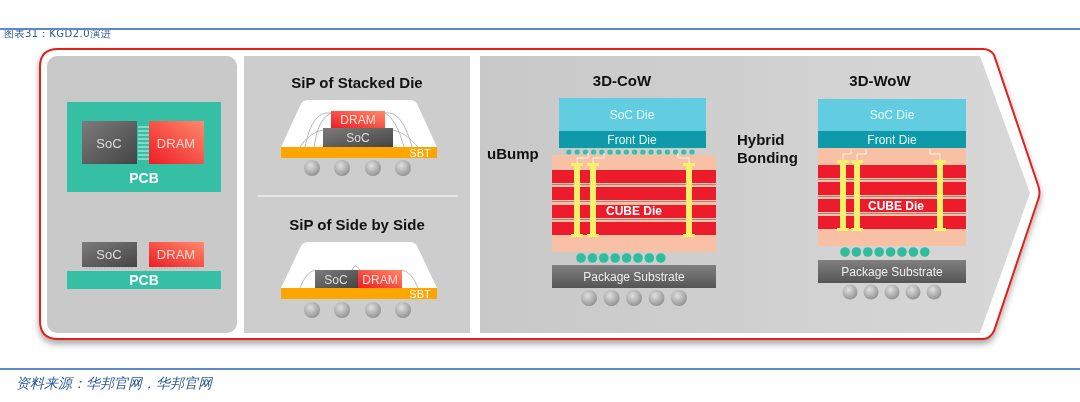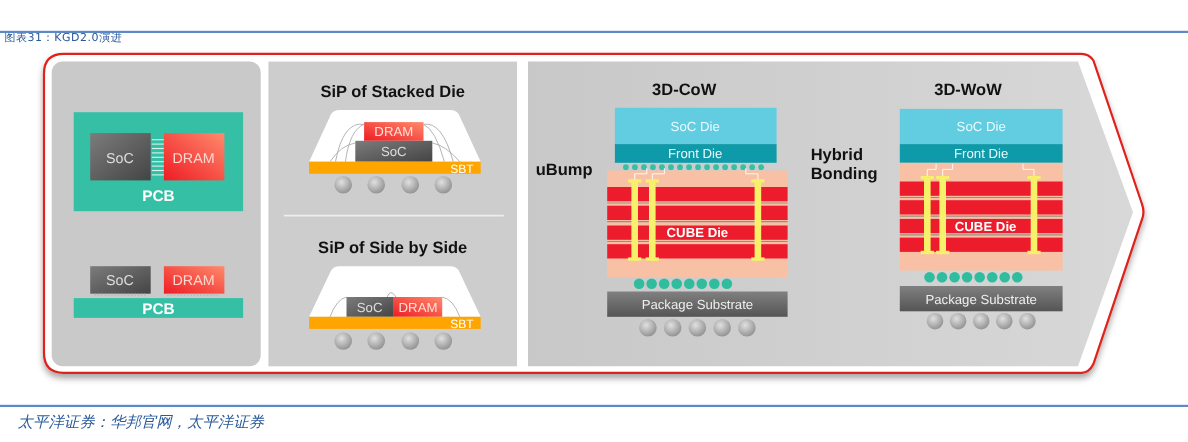--- a/index.html
+++ b/index.html
@@ -241,13 +241,13 @@
         <circle cx="850" cy="292" r="7.5" fill="url(#gBall)"></circle>
         <circle cx="871" cy="292" r="7.5" fill="url(#gBall)"></circle>
         <circle cx="892" cy="292" r="7.5" fill="url(#gBall)"></circle>
         <circle cx="913" cy="292" r="7.5" fill="url(#gBall)"></circle>
         <circle cx="934" cy="292" r="7.5" fill="url(#gBall)"></circle>
       </g>
   </g>
 </svg>
 
 <div class="rule" style="top:368px"></div>
-<div class="src">太平洋证券：华邦官网，太平洋证券</div>
+<div class="src">资料来源：华邦官网，华邦官网</div>
 
 </body></html>

